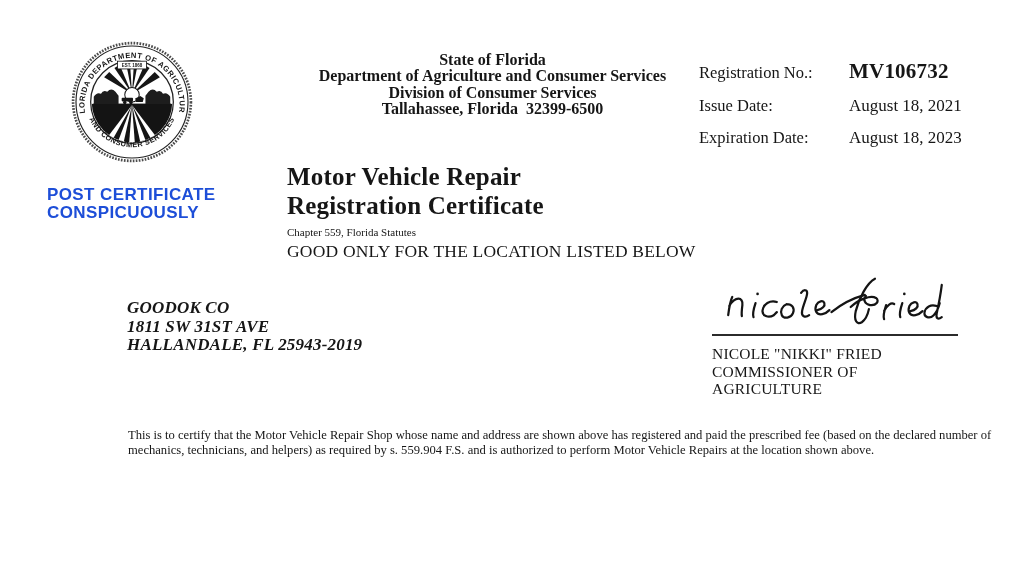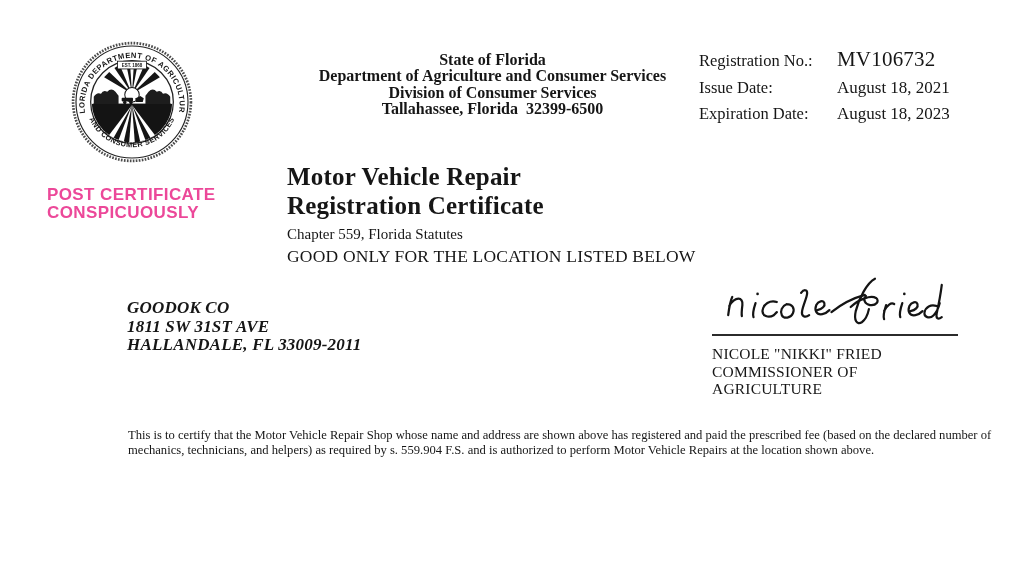--- a/index.html
+++ b/index.html
@@ -10,44 +10,45 @@
   .abs{position:absolute;}
 
   
   .seal{left:70px;top:40px;width:124px;height:124px;}
 
   
   .post-notice{
     left:47px;top:186px;
     font-family:"Liberation Sans",sans-serif;
     font-weight:bold;font-size:17px;line-height:18px;
-    letter-spacing:0.4px;color:#ec4899;
+    letter-spacing:0.4px;color:#1d4ed8;
   }
 
   
   .agency{
     left:260px;top:52px;width:465px;text-align:center;
     font-weight:bold;font-size:16px;line-height:16.4px;
   }
   .agency-line{white-space:pre;}
 
   
   .reg{
-    left:699px;top:47px;width:300px;
+    left:699px;top:59px;width:300px;
     display:grid;grid-template-columns:138px auto;
     column-gap:0;row-gap:6px;align-items:baseline;
     font-size:16.5px;
+    gap:12px;
   }
   .reg-value{font-size:17px;}
-  .reg-number{font-weight:normal;font-size:21px;letter-spacing:0.2px;}
+  .reg-number{font-weight:bold;font-size:21px;letter-spacing:0.2px;}
 
   
   .title-block{left:287px;top:162px;width:420px;}
   .cert-title{font-weight:bold;font-size:25px;line-height:29px;letter-spacing:0.2px;}
-  .statute{font-size:15px;margin-top:6px;}
+  .statute{font-size:11px;margin-top:6px;}
   .location-notice{font-size:17.5px;margin-top:3px;letter-spacing:0.2px;}
 
   
   .business{
     left:127px;top:299px;
     font-weight:bold;font-size:17px;line-height:18.5px;letter-spacing:0.2px;font-style:italic;
   }
 
   
   .sig-block{left:712px;top:270px;width:256px;}
@@ -143,21 +144,21 @@
 <div class="abs title-block">
   <div class="cert-title">Motor Vehicle Repair</div>
   <div class="cert-title">Registration Certificate</div>
   <div class="statute">Chapter 559, Florida Statutes</div>
   <div class="location-notice">GOOD ONLY FOR THE LOCATION LISTED BELOW</div>
 </div>
 
 <div class="abs business">
   <div>GOODOK CO</div>
   <div>1811 SW 31ST AVE</div>
-  <div>HALLANDALE, FL 33009-2011</div>
+  <div>HALLANDALE, FL 25943-2019</div>
 </div>
 
 <div class="abs sig-block">
   <svg class="sig-script" viewBox="0 0 245 56" role="img" aria-label="nicole fried">
     <g fill="none" stroke="#141414" stroke-width="2.2" stroke-linecap="round" stroke-linejoin="round">
 
       <path d="M16,42 C17,34 18,28 20,24 M17,33 C23,23 31,24 30,32 C29.5,36 29,40 29.5,43"></path>
 
       <path d="M43,30 C41,36 40,41 41,44"></path>
       <circle cx="45" cy="21" r="1.3" fill="#141414" stroke="none"></circle>

